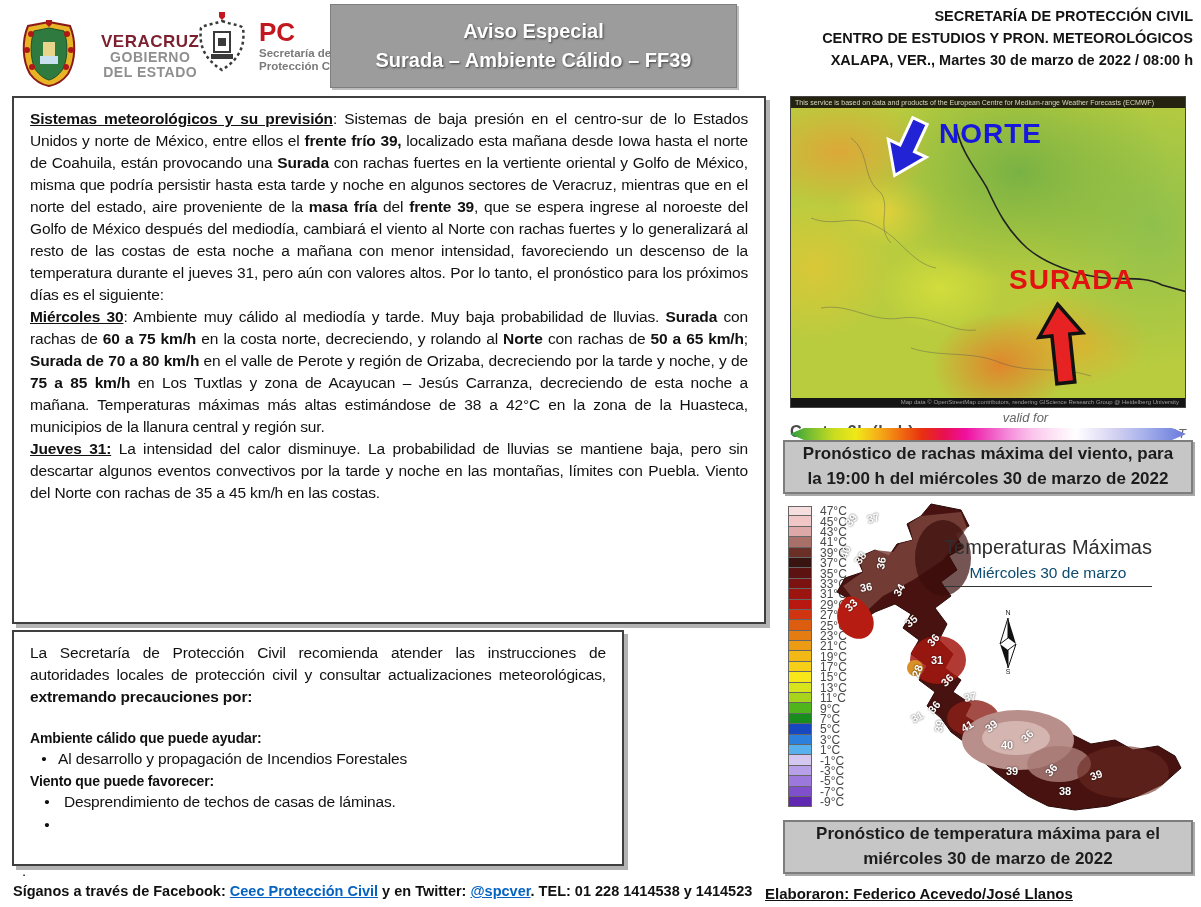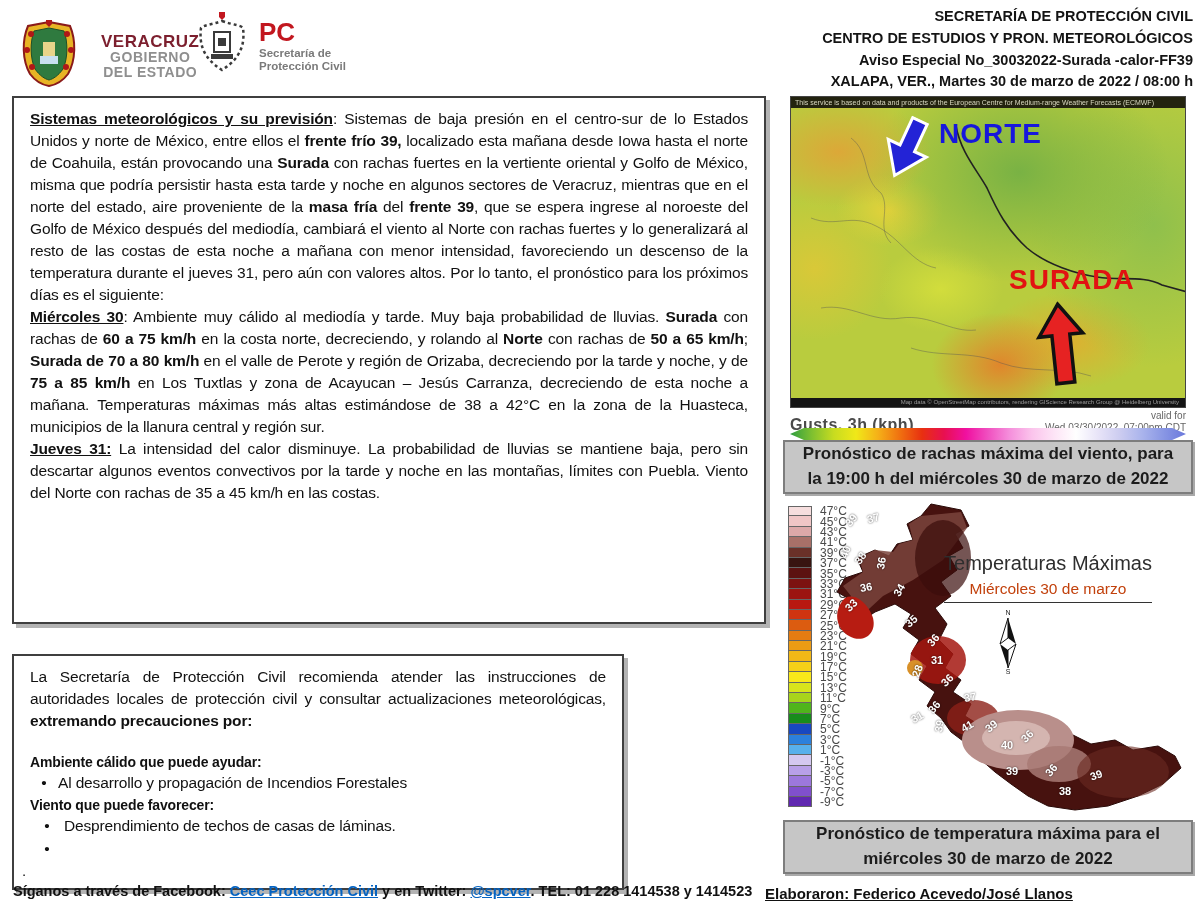--- a/index.html
+++ b/index.html
@@ -19,21 +19,21 @@
     display:flex; flex-direction:column; justify-content:center; align-items:center; }
   .title-box div { color:#fff; font-weight:bold; font-size:20px; line-height:1.45;
     text-shadow:1px 1px 2px rgba(60,60,60,.9); }
   .hdr-right { position:absolute; left:768px; top:6px; width:425px; text-align:right;
     font-weight:bold; font-size:14.5px; color:#141414; line-height:1.5; }
 
   
   .tbox { position:absolute; left:12px; background:#fff; border:2px solid #3f3f3f;
     box-shadow:4px 4px 0 #b3b3b3; padding:10px 16px 8px 16px; overflow:hidden; }
   #box1 { top:96px; width:754px; height:528px; }
-  #box2 { top:654px; width:612px; height:236px; }
+  #box2 { top:630px; width:612px; height:236px; }
   .para { font-size:15.5px; line-height:1.42; text-align:justify; color:#111; letter-spacing:-.15px; }
   .para + .para { }
   .b { font-weight:bold; }
   .u { text-decoration:underline; }
   .link { color:#0563c1; text-decoration:underline; cursor:pointer; }
   .subhead { font-size:14px; font-weight:bold; color:#111; letter-spacing:-.15px; line-height:1.45; }
   .bullet-row { display:flex; font-size:15.5px; line-height:1.45; color:#111; letter-spacing:-.15px; }
   .bullet-row .bullet { width:28px; text-align:center; flex:0 0 28px; }
   #bullets2 .bullet-row .bullet { width:34px; flex:0 0 34px; }
   .trailing-dot { position:absolute; left:22px; top:862px; font-size:15px; color:#111; }
@@ -64,42 +64,42 @@
     overflow:hidden; padding-right:6px; }
   .norte-label { position:absolute; left:148px; top:10px; font-size:28px; font-weight:bold;
     color:#1717dd; letter-spacing:1px; }
   .surada-label { position:absolute; left:218px; top:156px; font-size:28px; font-weight:bold;
     color:#e21212; letter-spacing:1px; }
   .arrow-norte { position:absolute; left:88px; top:8px; transform:rotate(25deg); }
   .arrow-surada { position:absolute; left:243px; top:193px; transform:rotate(-6deg); }
   .gusts-row { position:absolute; left:790px; top:410px; width:396px; display:flex;
     justify-content:space-between; align-items:flex-end; }
   .gusts-label { font-size:16px; font-weight:bold; color:#4a4a4a; letter-spacing:.5px; }
-  .valid-block { text-align:right; font-size:10px; color:#666; line-height:1.2; }
+  .valid-block { text-align:left; font-size:13px; color:#666; line-height:1.2;font-style:italic; }
   .wind-scale-bar { position:absolute; left:790px; top:428px; width:396px; height:12px;
     clip-path:polygon(0 50%, 3.5% 0, 96.5% 0, 100% 50%, 96.5% 100%, 3.5% 100%); }
 
   
   .caption-box { position:absolute; left:783px; width:410px; background:#c6c6c6;
     border:2px solid #7d7d7d; box-shadow:2px 2px 0 #a9a9a9; display:flex; align-items:center;
     justify-content:center; text-align:center; padding:4px 10px; }
   .caption-box div { font-size:17px; font-weight:bold; color:#1c1c1c; line-height:1.45; }
   #caption1 { top:440px; height:54px; }
   #caption2 { top:820px; height:54px;text-align:center; }
 
   
   .tempmap { position:absolute; left:783px; top:500px; width:410px; height:315px; background:#fff; }
   .temp-scale { position:absolute; left:5px; top:6px; }
   .scale-row { display:flex; align-items:center; height:10.4px; }
   .scale-row .sw { width:24px; height:10.4px; border:1px solid #666; border-top:none; }
   .scale-row:first-child .sw { border-top:1px solid #666; }
   .scale-row .sl { font-size:12px; color:#4a4a4a; margin-left:8px; line-height:1; }
-  .temp-title { position:absolute; left:130px; top:52px; width:270px; text-align:center; }
+  .temp-title { position:absolute; left:130px; top:36px; width:270px; text-align:center; }
   .temp-title .tt { font-size:20px; color:#2e2e2e; }
-  .temp-title .ts { font-size:15.5px; color:#c2410c; display:inline-block;
+  .temp-title .ts { font-size:15.5px; color:#0c4a6e; display:inline-block;
     border-bottom:1.5px solid #333; padding:3px 26px 4px 26px; margin-top:2px; }
   .compass { position:absolute; left:212px; top:108px; }
   .veracruz-svg { position:absolute; left:40px; top:0; }
   .temp-val { position:absolute; font-size:11px; font-weight:bold; color:#fff;
     text-shadow:0 0 2px rgba(0,0,0,.75); }
 </style>
 </head>
 <body>
 
 <div id="page">
@@ -139,25 +139,28 @@
     </span>
     <span>
       <div class="pabbr">PC</div>
       <div class="psub">
         <div>Secretaría de</div>
         <div>Protección Civil</div>
       </div>
     </span>
   </div>
 
+  <div class="title-box">
+    <div>Aviso Especial</div>
+    <div>Surada – Ambiente Cálido – FF39</div>
+  </div>
 
   <div class="hdr-right">
     <div>SECRETARÍA DE PROTECCIÓN CIVIL</div>
     <div>CENTRO DE ESTUDIOS Y PRON. METEOROLÓGICOS</div>
-    <div>Aviso Especial No_30032022-Surada -calor-FF39</div>
     <div>XALAPA, VER., Martes 30 de marzo de 2022 / 08:00 h</div>
   </div>
 
   <div class="tbox" id="box1">
     <p class="para"><span class="b u">Sistemas meteorológicos y su previsión</span><span>: Sistemas de baja presión en el centro-sur de lo Estados Unidos y norte de México, entre ellos el  </span><span class="b">frente frío 39,</span><span> localizado esta mañana desde Iowa hasta el norte de Coahuila, están provocando una </span><span class="b">Surada</span><span> con rachas fuertes en la vertiente oriental y Golfo de México, misma que podría persistir hasta esta tarde y noche en algunos sectores de Veracruz, mientras que en el norte del estado, aire proveniente de la </span><span class="b">masa fría</span><span> del </span><span class="b">frente 39</span><span>, que se espera ingrese al noroeste del Golfo de México después del mediodía, cambiará el viento al Norte con rachas fuertes y lo generalizará al resto de las costas de esta noche a mañana con menor intensidad, favoreciendo un descenso de la temperatura durante el jueves 31, pero aún con valores altos. Por lo tanto, el pronóstico para los próximos días es el siguiente:</span></p>
     <p class="para"><span> </span><span class="b u">Miércoles 30</span><span>: Ambiente muy cálido al mediodía y tarde. Muy baja probabilidad de lluvias. </span><span class="b">Surada</span><span> con rachas de </span><span class="b">60 a 75 km/h</span><span> en la costa norte, decreciendo, y rolando al </span><span class="b">Norte</span><span> con rachas de </span><span class="b">50 a 65 km/h</span><span>; </span><span class="b">Surada de 70 a 80 km/h</span><span> en el valle de Perote y región de Orizaba, decreciendo por la tarde y noche, y de </span><span class="b">75 a 85 km/h</span><span> en Los Tuxtlas y zona de Acayucan – Jesús Carranza, decreciendo de esta noche a mañana. Temperaturas máximas más altas estimándose de 38 a 42°C en la zona de la Huasteca, municipios de la llanura central y región sur.</span></p>
     <p class="para"><span class="b u">Jueves 31:</span><span> La intensidad del calor disminuye. La probabilidad de lluvias se mantiene baja, pero sin descartar algunos eventos convectivos por la tarde y noche en las montañas, límites con Puebla. Viento del Norte con rachas de 35 a 45 km/h en las costas.</span></p>
   </div>
 
   <div class="tbox" id="box2">

